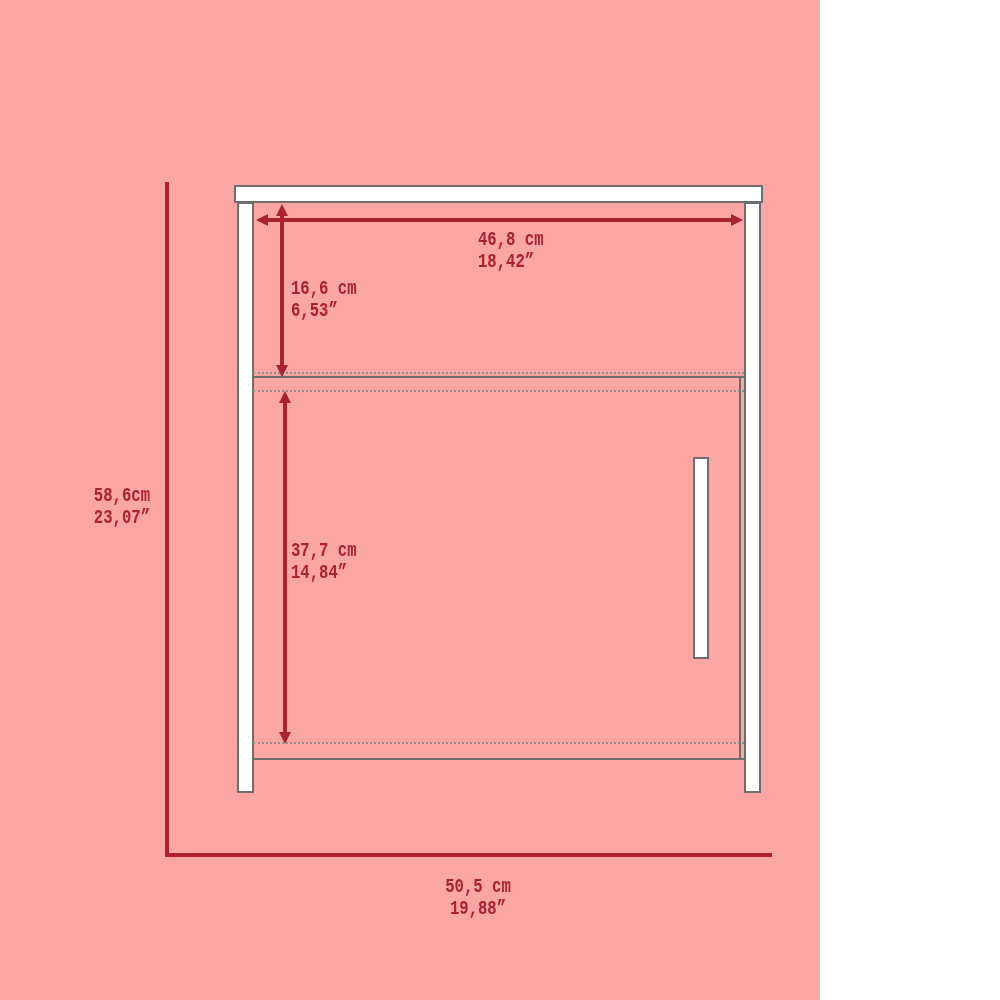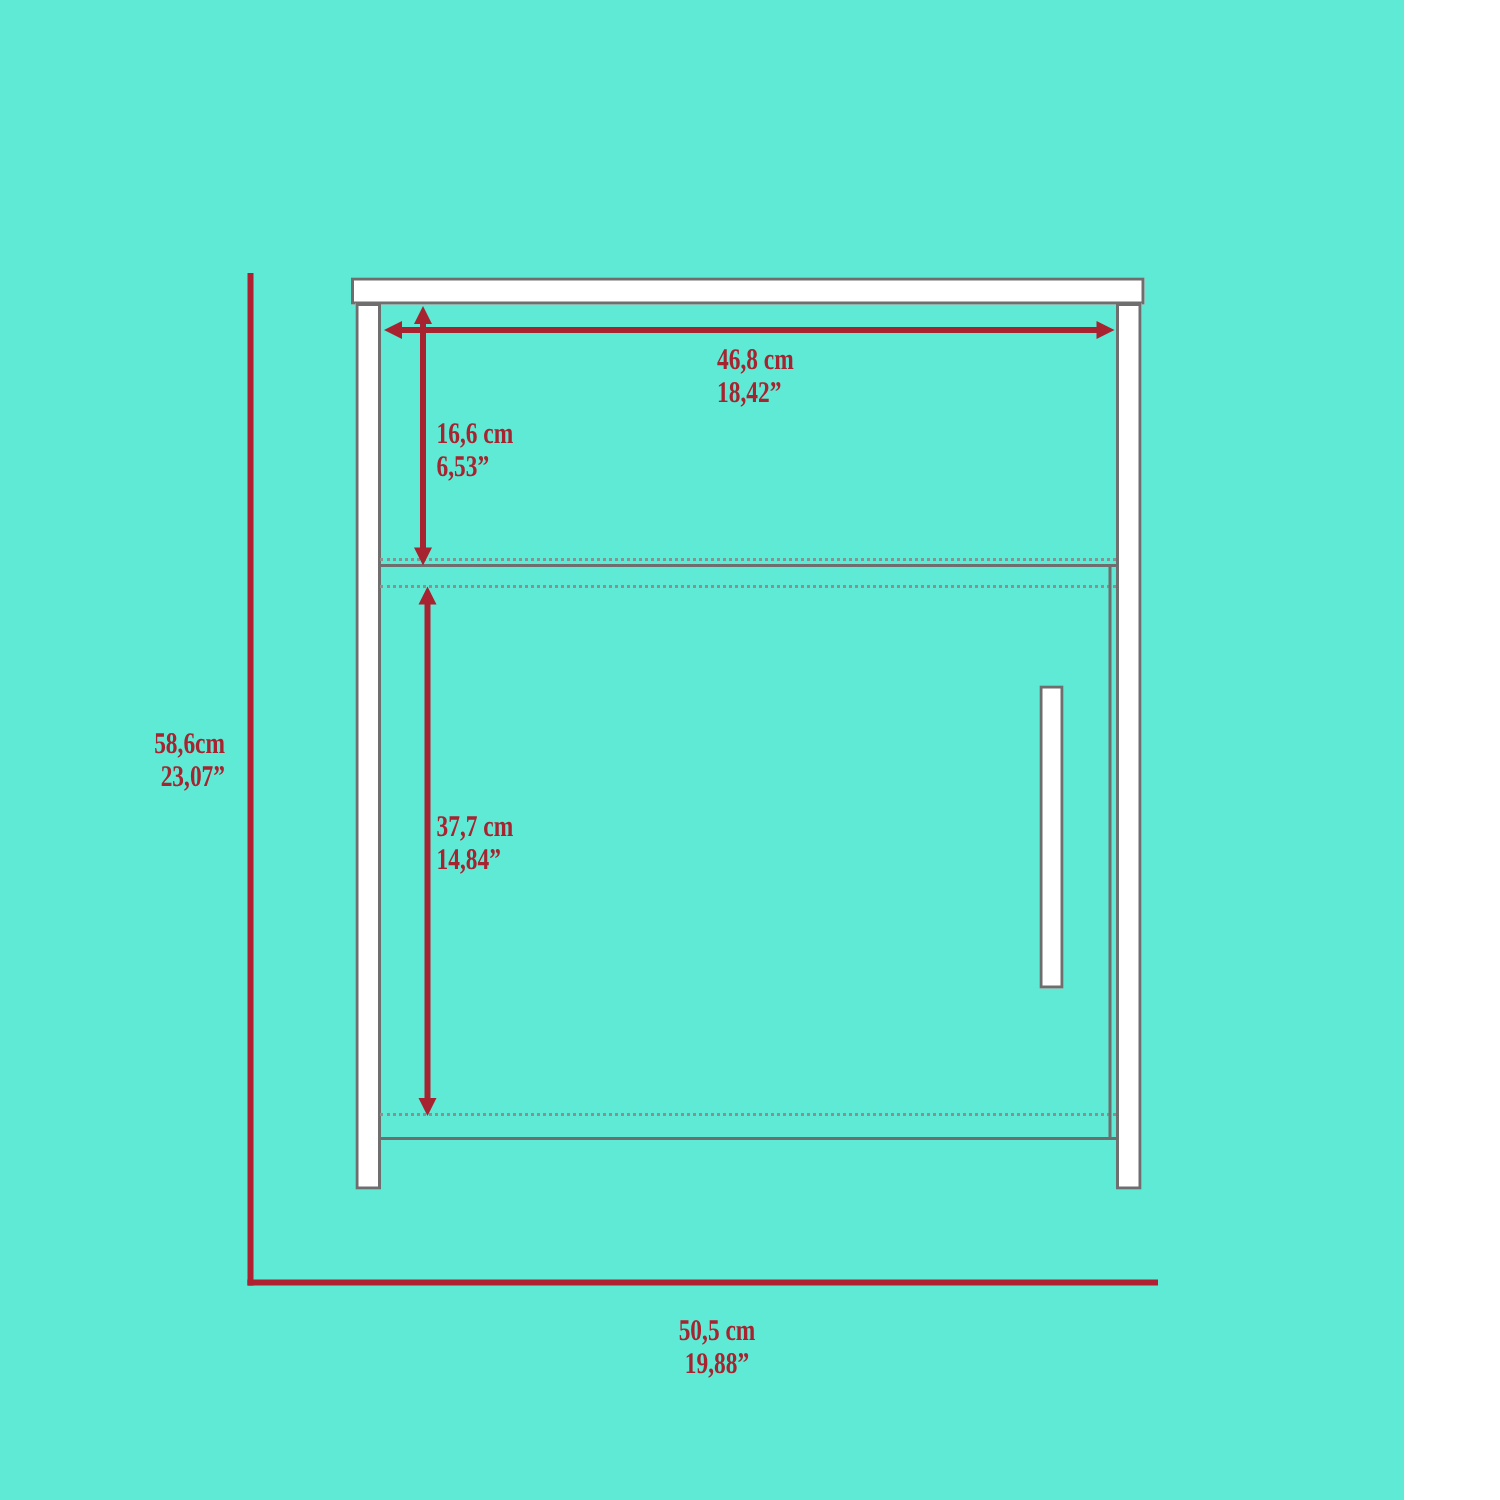--- a/index.html
+++ b/index.html
@@ -1,18 +1,18 @@
 <!DOCTYPE html>
 <html><head>
 <meta charset="utf-8">
 <style>
   html,body{margin:0;padding:0;background:#ffffff;}
   .canvas{
-    position:relative;width:936px;height:1000px;background:#5eead4;
-    font-family:Liberation Serif, serif;overflow:hidden;
+    position:relative;width:820px;height:1000px;background:#fca5a5;
+    font-family:Liberation Mono, monospace;overflow:hidden;
   }
   .abs{position:absolute;box-sizing:border-box;}
 
   
   .panel{border:2px solid #6E6E6E;background:#ffffff;}
   .leg{border:2px solid #6E6E6E;background:#ffffff;}
   .solid-h{height:0;border-top:2px solid #6E6E6E;}
   .dotted-h{height:0;border-top:2px dotted #8F8F8F;}
   .solid-v{width:0;border-left:2px solid #6E6E6E;}
   .handle{border:2px solid #6E6E6E;background:#ffffff;}

